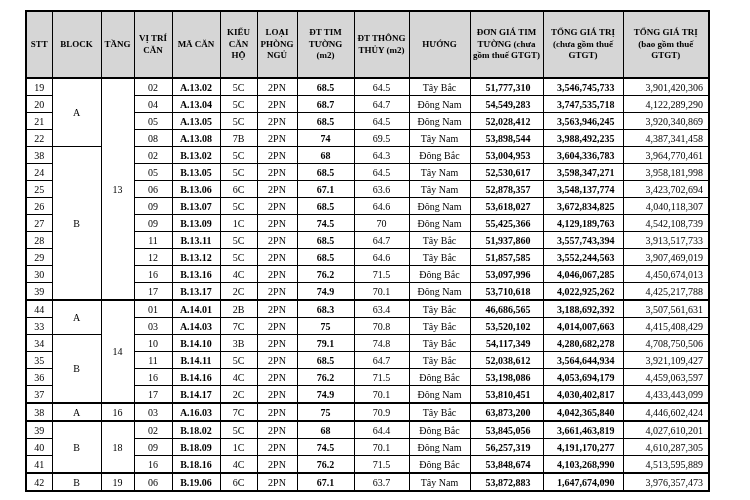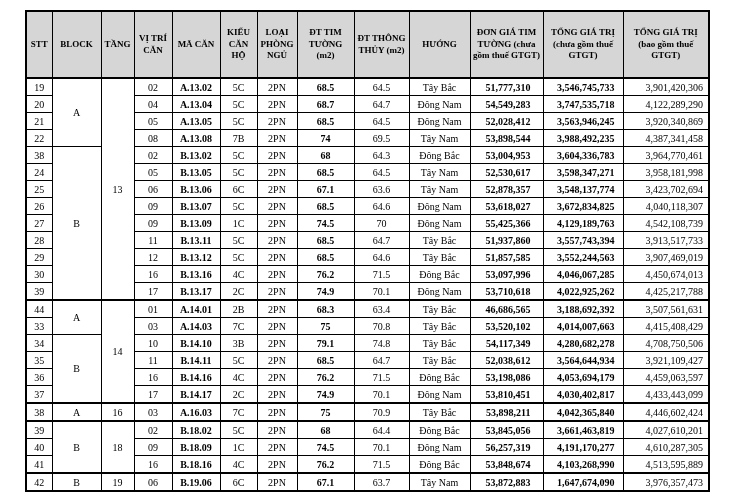--- a/index.html
+++ b/index.html
@@ -326,21 +326,21 @@
           <td class="c-stt">38</td>
           <td class="c-block" rowspan="1">A</td>
           <td class="c-tang" rowspan="1">16</td>
           <td class="c-vitri">03</td>
           <td class="c-macan bold">A.16.03</td>
           <td class="c-kieu">7C</td>
           <td class="c-loai">2PN</td>
           <td class="c-dttim bold">75</td>
           <td class="c-dtthong">70.9</td>
           <td class="c-huong">Tây Bắc</td>
-          <td class="c-dongia bold num">53,898,211</td>
+          <td class="c-dongia bold num">63,873,200</td>
           <td class="c-tong1 bold num">4,042,365,840</td>
           <td class="c-tong2 num">4,446,602,424</td>
         </tr>
         <tr class="group-start">
           <td class="c-stt">39</td>
           <td class="c-block" rowspan="3">B</td>
           <td class="c-tang" rowspan="3">18</td>
           <td class="c-vitri">02</td>
           <td class="c-macan bold">B.18.02</td>
           <td class="c-kieu">5C</td>

